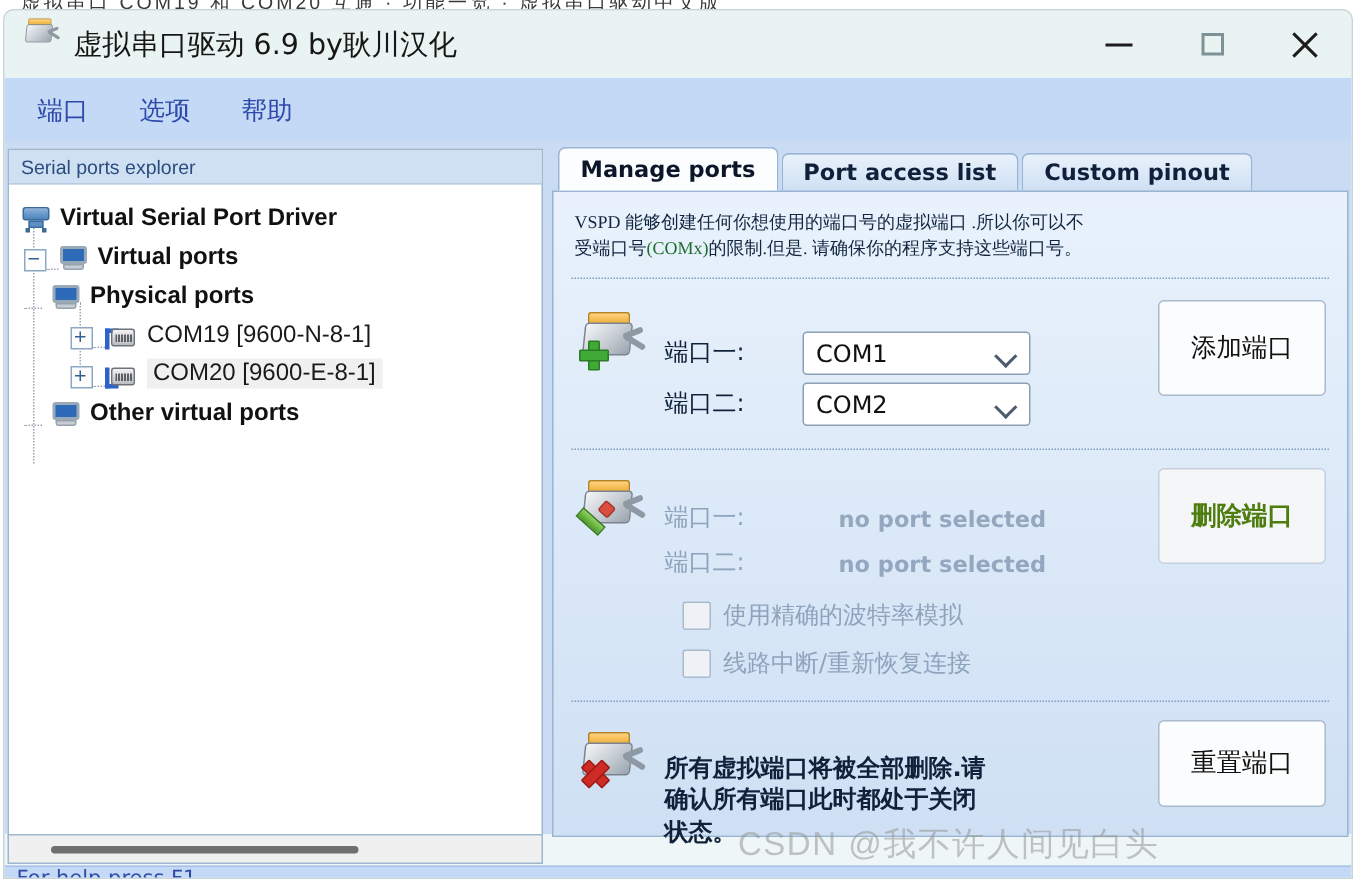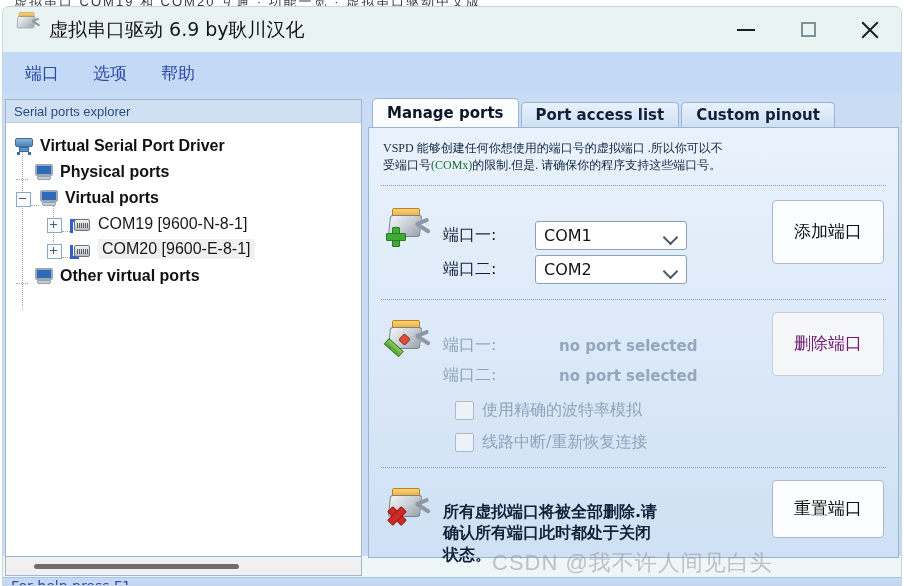--- a/index.html
+++ b/index.html
@@ -275,21 +275,21 @@
     width: 110px; height: 62px;
     background: #fbfcfd;
     border: 1px solid #a9bacd;
     border-radius: 4px;
     display: flex; align-items: center; justify-content: center;
     font-size: 17px; color: #111;
     font-family: "DejaVu Sans", "Liberation Sans", sans-serif;
     cursor: default;
     margin-left: 28px;
   }
-  .btn.disabled { color: #701a75; background: #f4f6f8; border-color: #c4cfdb; }
+  .btn.disabled { color: #4d7c0f; background: #f4f6f8; border-color: #c4cfdb; font-weight: bold; }
 
   .chkrow { display: flex; align-items: center; height: 32px; padding-left: 4px; }
   .chkbox {
     width: 17px; height: 17px; background: #eef2f6;
     border: 1px solid #a9bacd; border-radius: 2px;
     flex: 0 0 auto; cursor: default;
   }
   .chklab {
     margin-left: 8px; font-size: 16px; color: #8fa4bc;
     font-family: "DejaVu Sans", "Liberation Sans", sans-serif;
@@ -438,38 +438,38 @@
               <div class="body"></div>
                 <div class="pins"></div>
                 <div class="leg1"></div>
                 <div class="leg2"></div>
             </div>
             <div class="tlabel">Virtual Serial Port Driver</div>
           </div>
 
           <div class="tnode bold">
             <div class="spacer" style="width:10px;"></div>
+            <div class="expander"></div>
+            <div class="dotline" style="width:8px;"></div>
+            <div class="ic ic-monitor">
+              <div class="scr"></div>
+                <div class="base"></div>
+            </div>
+            <div class="tlabel">Virtual ports</div>
+          </div>
+
+          <div class="tnode bold">
+            <div class="spacer" style="width:10px;"></div>
             <div class="dotline"></div>
             <div class="spacer" style="width:6px;"></div>
             <div class="ic ic-monitor">
               <div class="scr"></div>
                 <div class="base"></div>
             </div>
             <div class="tlabel">Physical ports</div>
-          </div>
-
-          <div class="tnode bold">
-            <div class="spacer" style="width:10px;"></div>
-            <div class="expander"></div>
-            <div class="dotline" style="width:8px;"></div>
-            <div class="ic ic-monitor">
-              <div class="scr"></div>
-                <div class="base"></div>
-            </div>
-            <div class="tlabel">Virtual ports</div>
           </div>
 
           <div class="tnode comlabel">
             <div class="spacer" style="width:41px;"></div>
             <div class="expander plus"></div>
             <div class="dotline" style="width:8px;"></div>
             <div class="ic ic-port up">
               <div class="arrow"></div>
                 <div class="shell"></div>
             </div>

